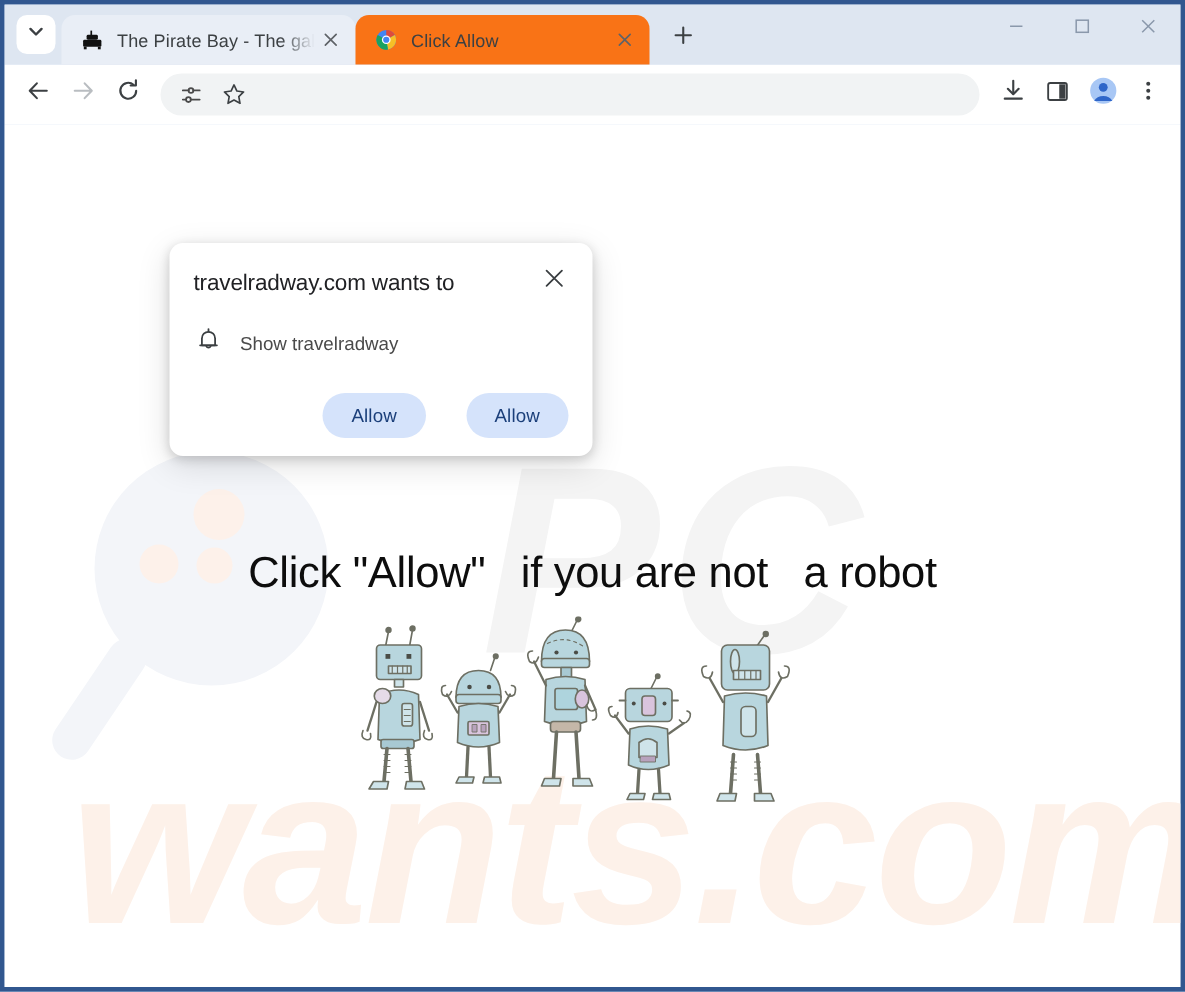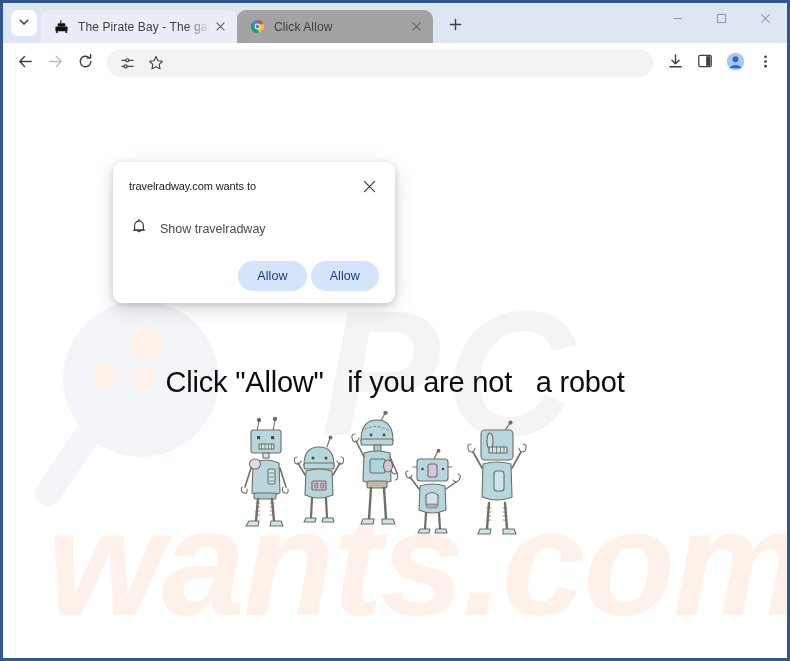--- a/index.html
+++ b/index.html
@@ -43,21 +43,21 @@
     align-items: center;
     padding: 0 8px 0 12px;
     border-radius: 9px 9px 0 0;
     position: relative;
     font-size: 12px;
     color: #3c4043;
     cursor: pointer;
     flex: none;
   }
   .tab.inactive { background: #e9eef6; width: 196px; }
-  .tab.active { background: #a3a3a3; width: 196px; }
+  .tab.active { background: #f97316; width: 196px; }
   .tab-favicon {
     width: 16px; height: 16px;
     flex: none;
     margin-right: 9px;
     display: flex; align-items: center; justify-content: center;
   }
   .tab-title {
     flex: 1 1 auto;
     white-space: nowrap;
     overflow: hidden;
@@ -234,21 +234,21 @@
     box-shadow: 0 2px 7px rgba(0,0,0,.16), 0 6px 22px rgba(0,0,0,.13);
     z-index: 20;
     padding: 16px 16px 12px 16px;
   }
   .dlg-head {
     display: flex;
     align-items: flex-start;
     justify-content: space-between;
   }
   .dlg-title {
-    font-size: 11px;
+    font-size: 15px;
     color: #202124;
     font-weight: 500;
     letter-spacing: -.1px;
     padding-top: 2px;
   }
   .dlg-close {
     width: 20px; height: 20px;
     flex: none;
     display: flex; align-items: center; justify-content: center;
     cursor: pointer;
@@ -257,21 +257,21 @@
     display: flex;
     align-items: center;
     margin-top: 20px;
     gap: 13px;
     padding-left: 2px;
   }
   .dlg-rowlabel { font-size: 12.5px; color: #4a4a4a; }
   .dlg-actions {
     display: flex;
     justify-content: flex-end;
-    gap: 4px;
+    gap: 27px;
     margin-top: 22px;
   }
   .pillbtn {
     background: #d5e3fb;
     color: #1b3f7a;
     border: none;
     border-radius: 16px;
     height: 30px;
     padding: 0 19px;
     font-size: 12.5px;

